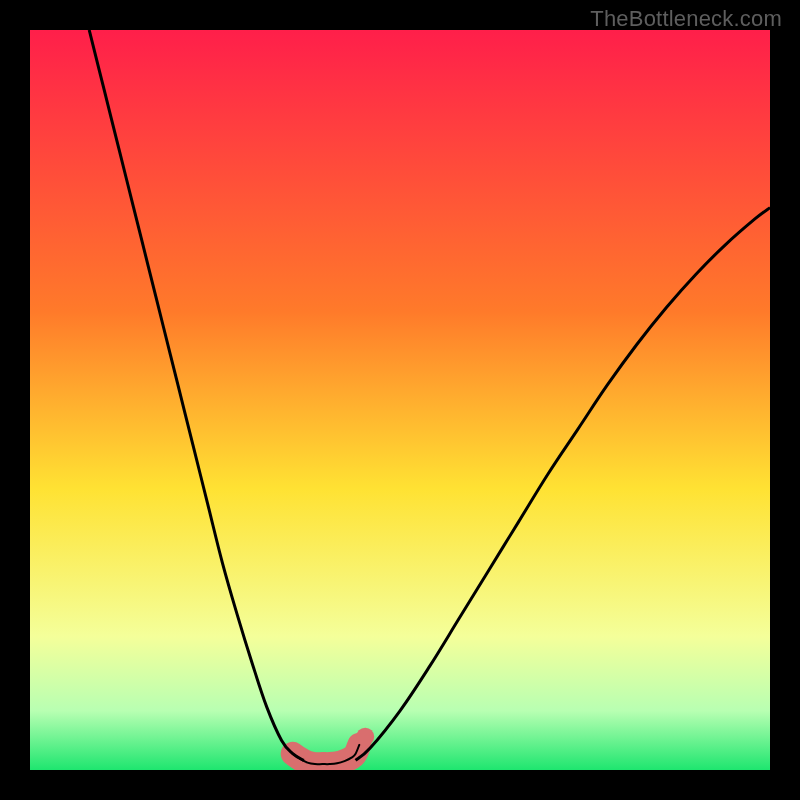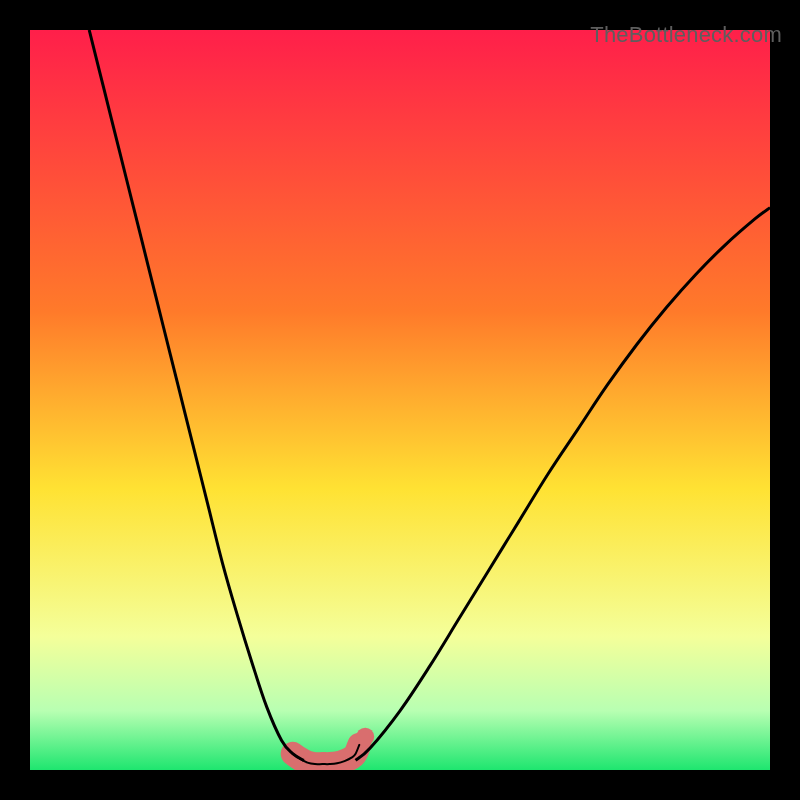--- a/index.html
+++ b/index.html
@@ -14,21 +14,21 @@
   .frame {
     position: absolute;
     left: 0;
     top: 0;
     width: 800px;
     height: 800px;
     background: #000;
   }
   .watermark {
     position: absolute;
-    top: 22px;
+    top: 6px;
     right: 18px;
     color: #5e5e5e;
     font-size: 22px;
     font-weight: 500;
     letter-spacing: 0.2px;
     user-select: none;
   }
   .plot {
     position: absolute;
     left: 30px;

